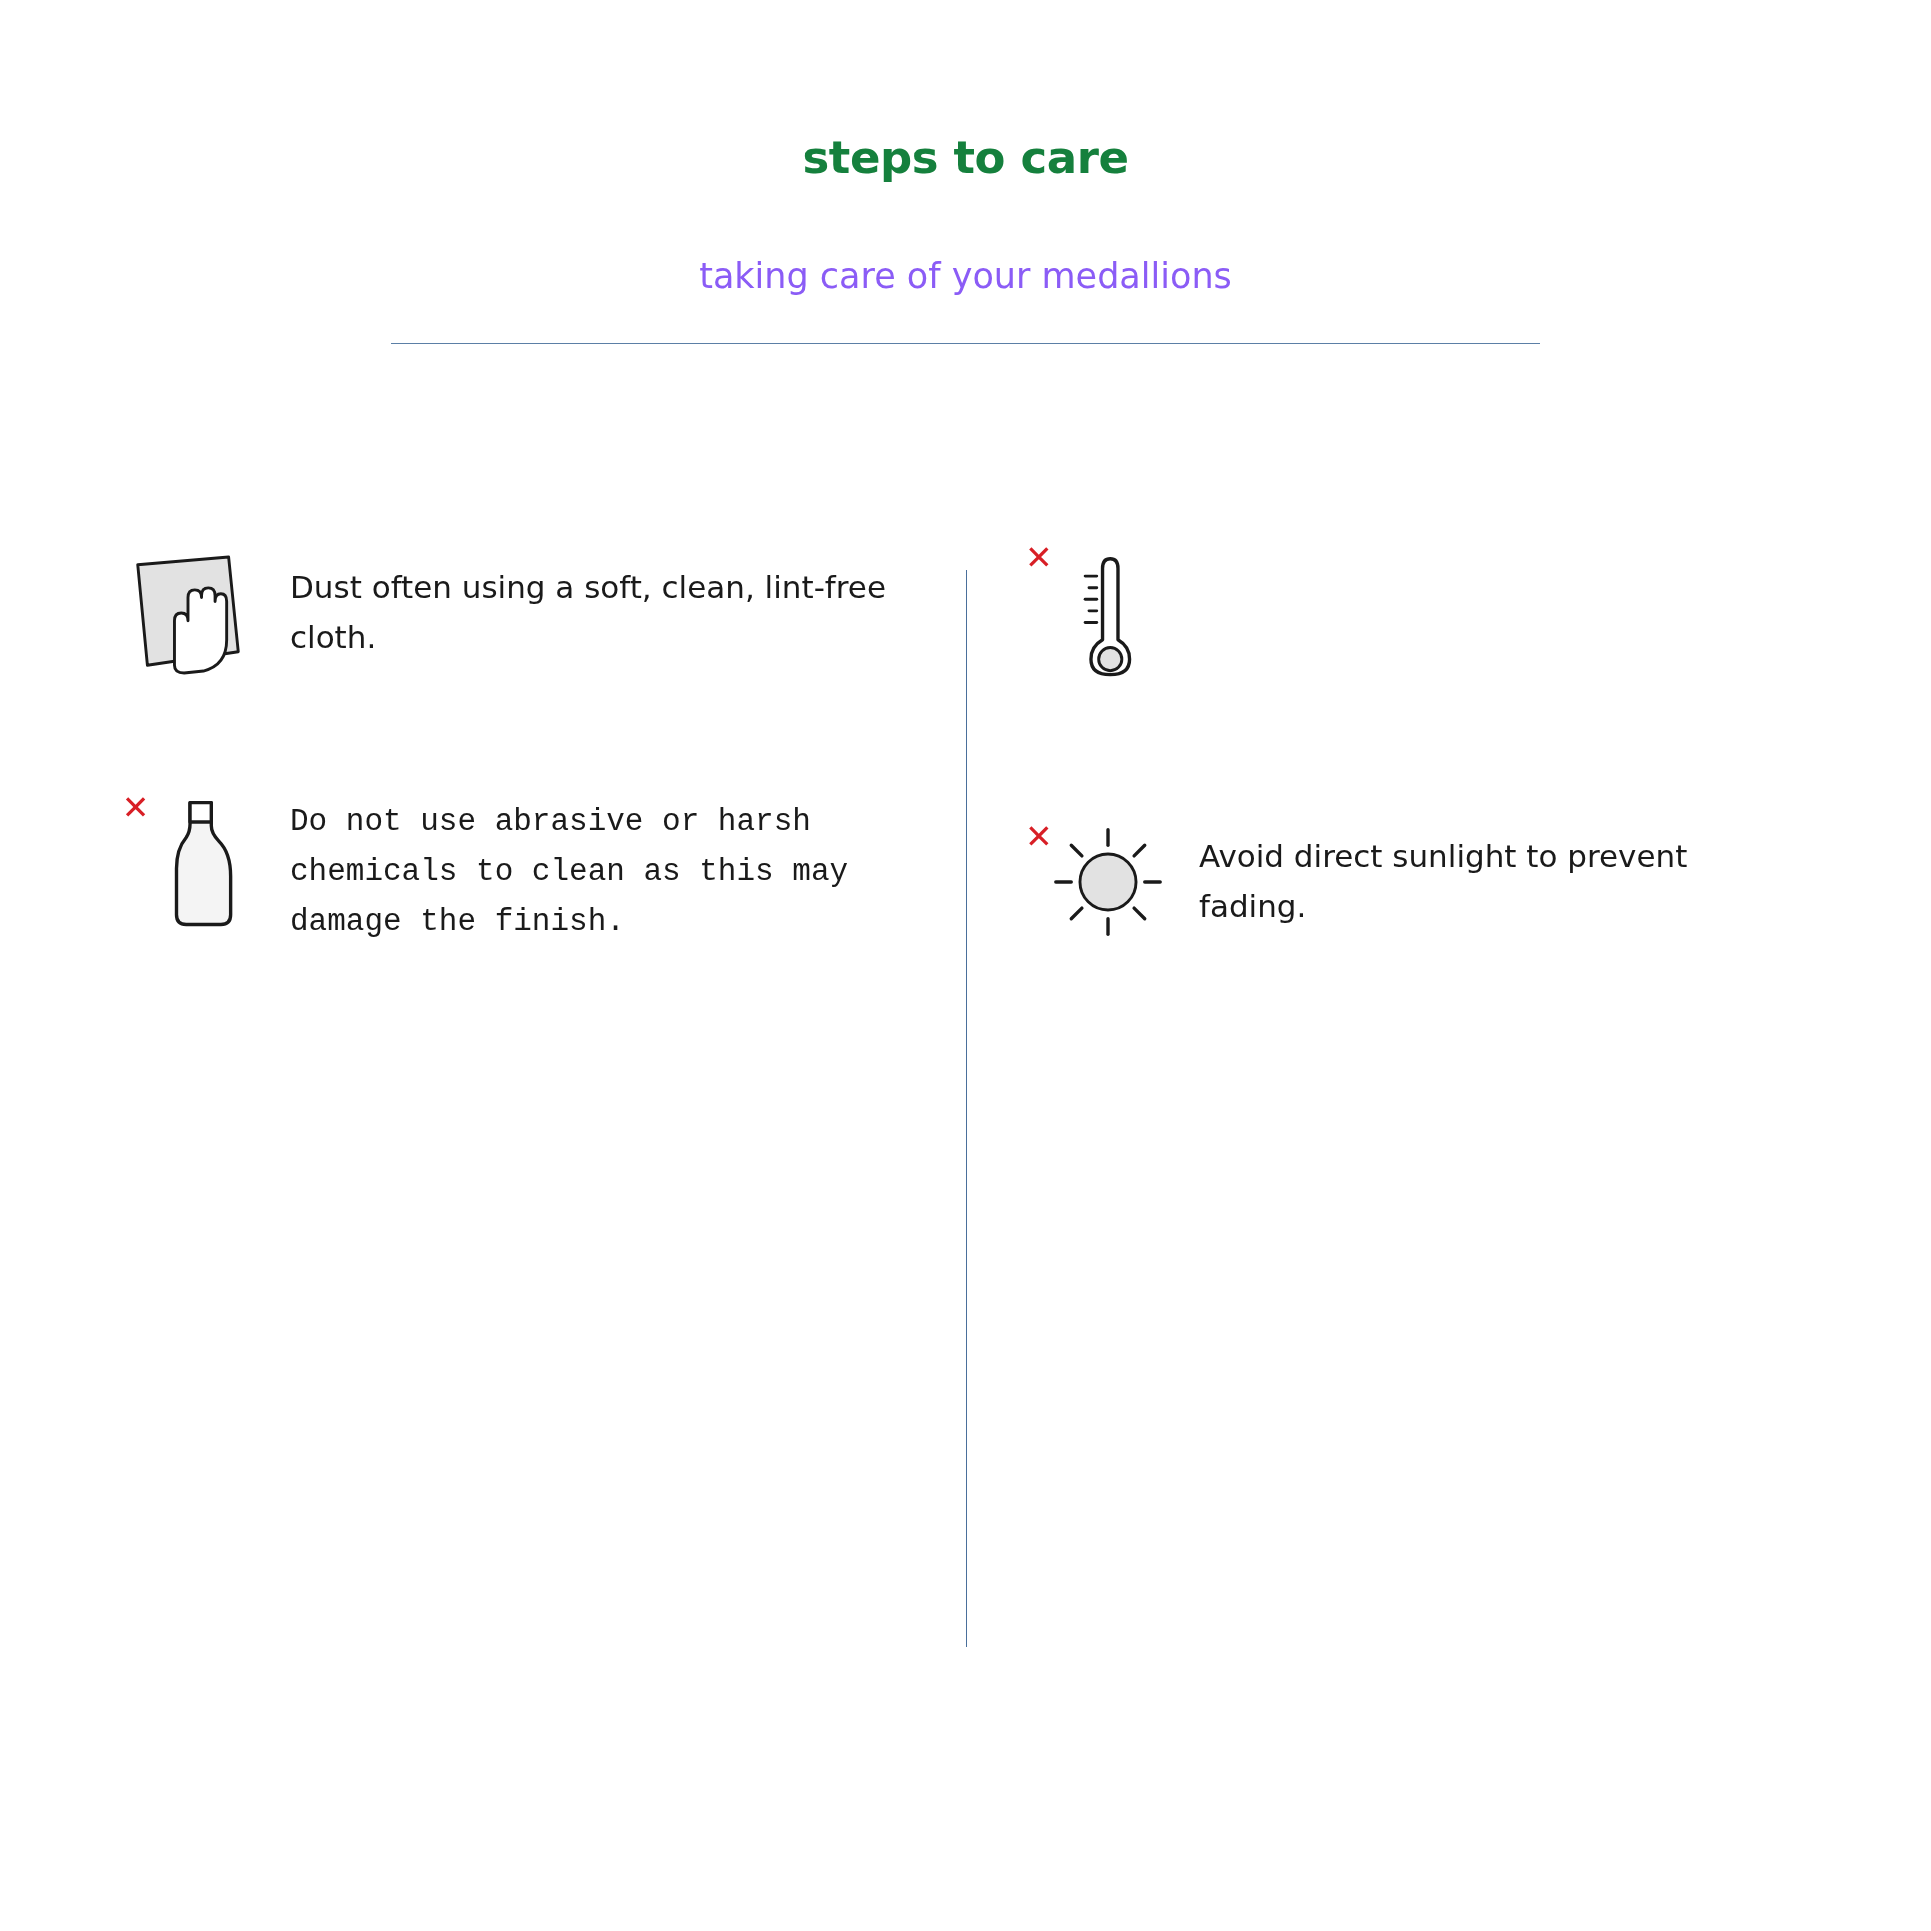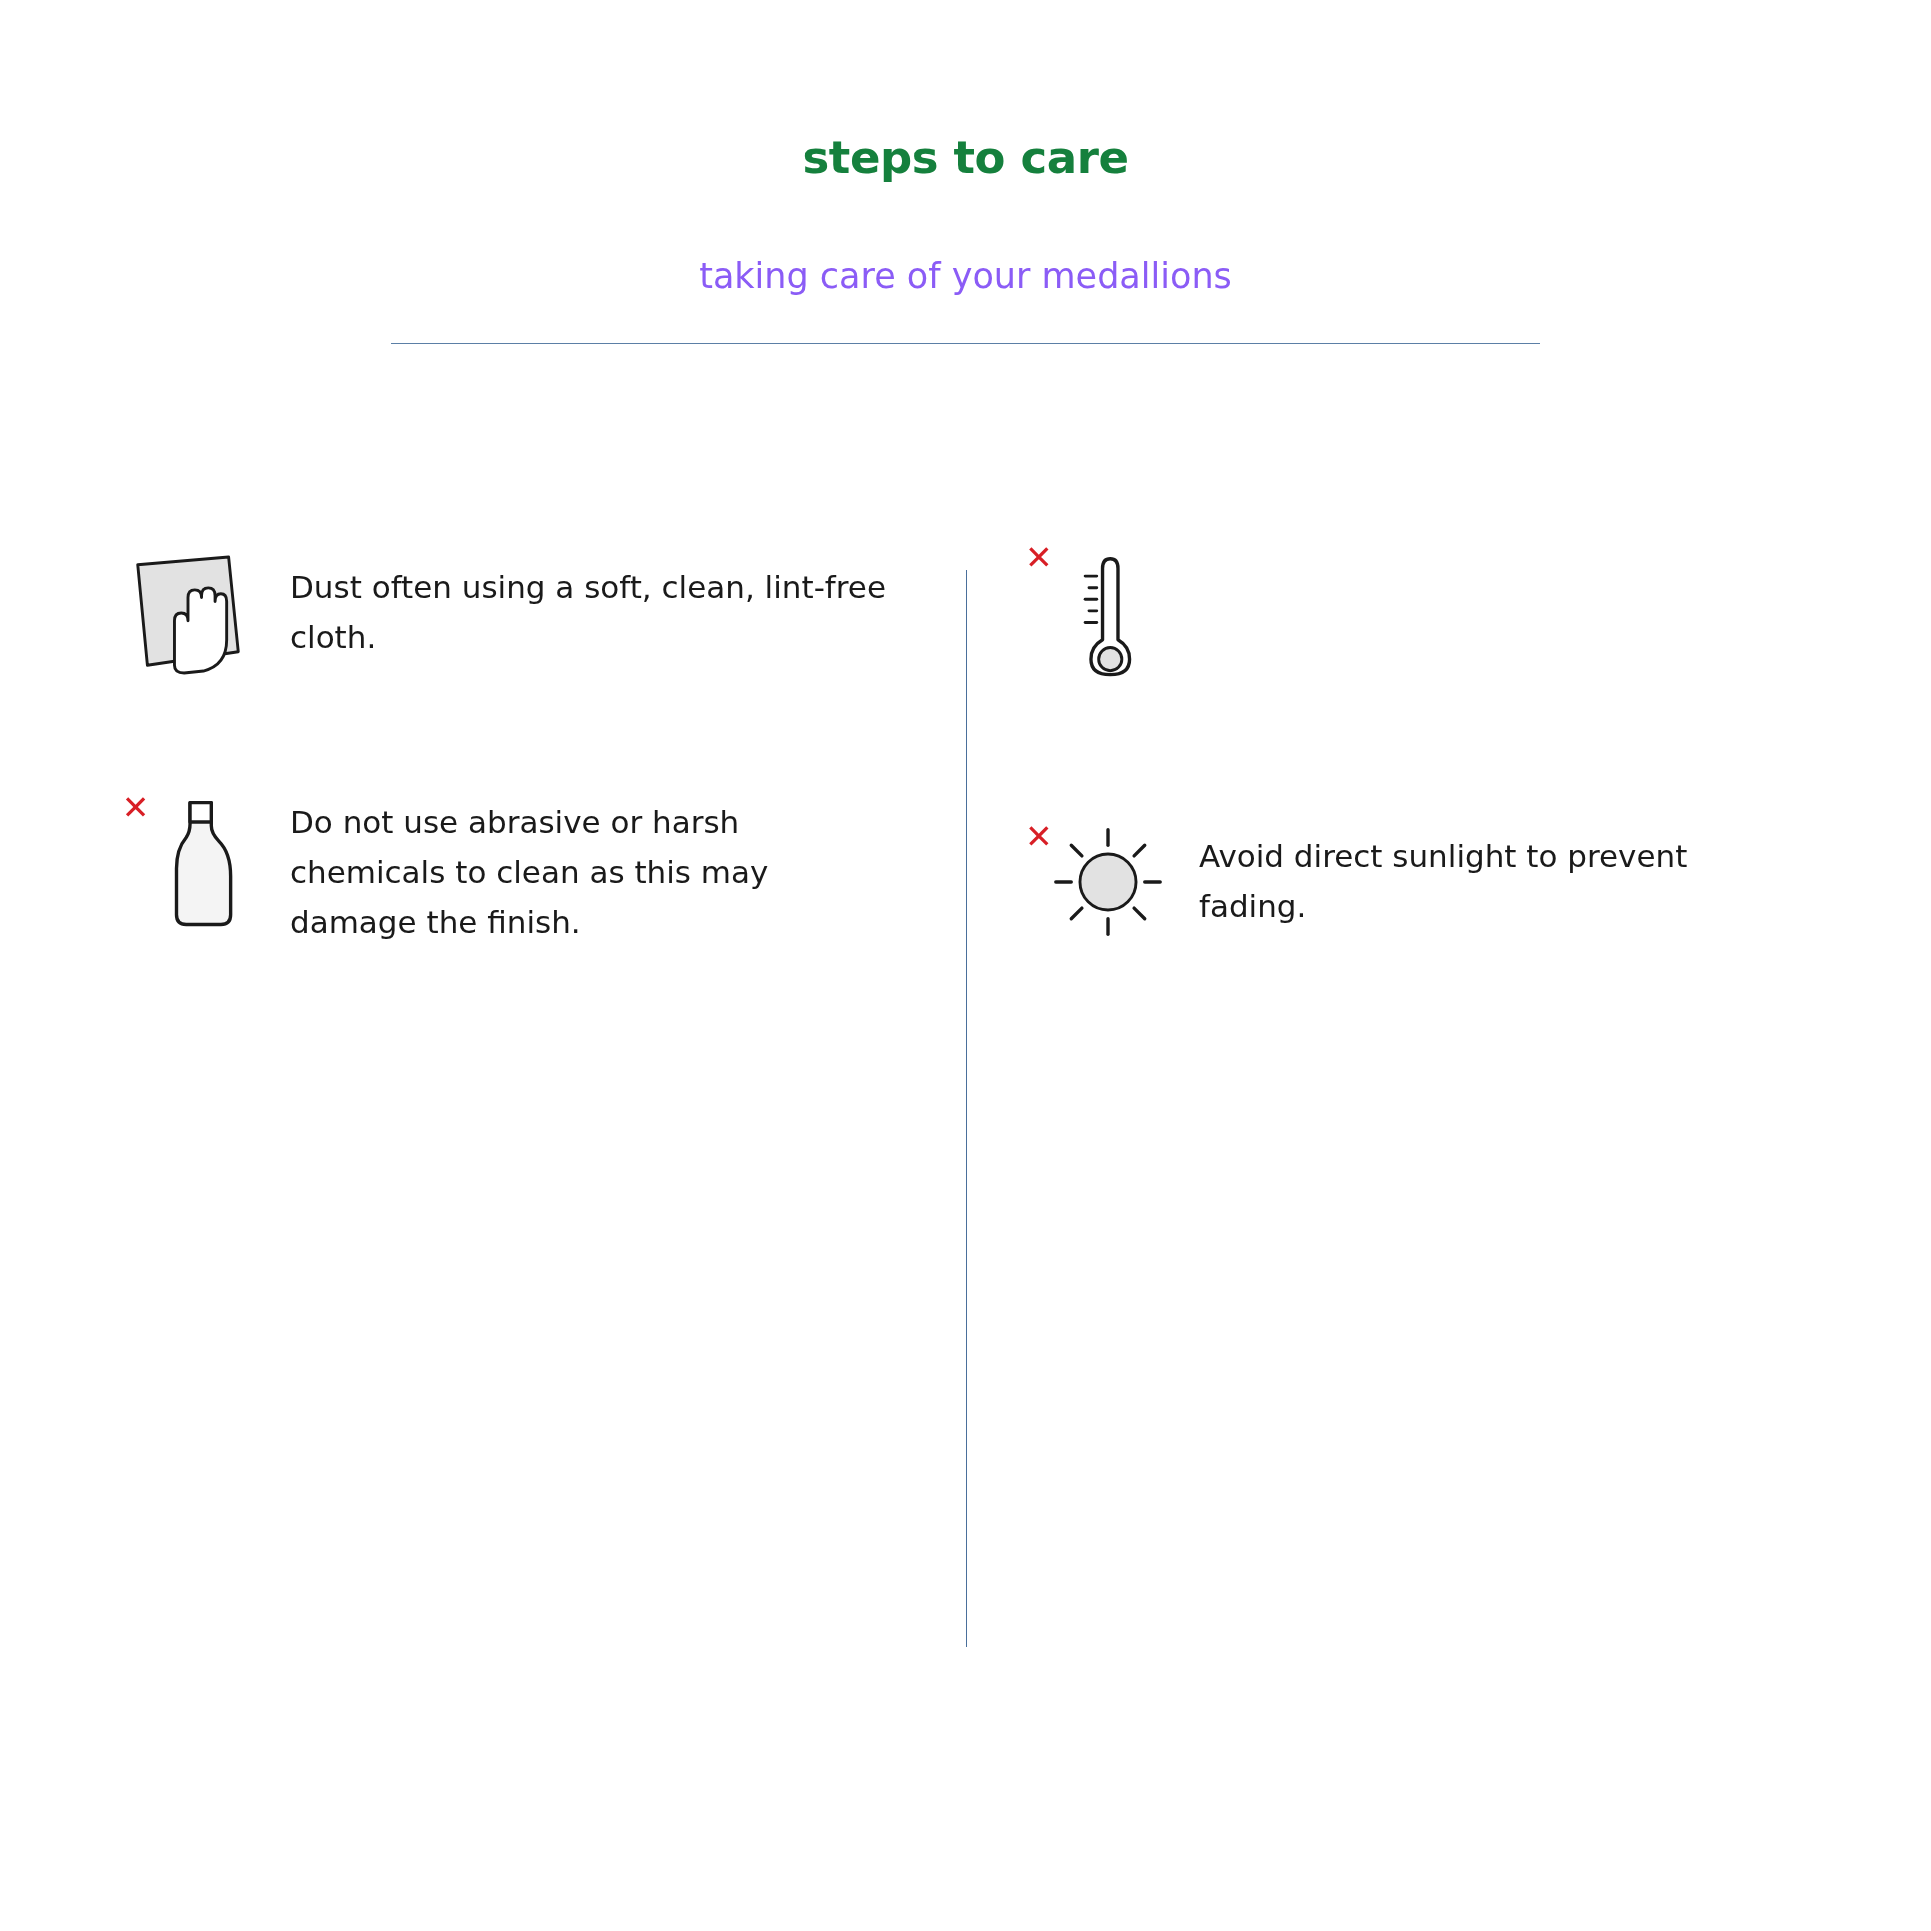--- a/index.html
+++ b/index.html
@@ -114,21 +114,21 @@
   .item-cloth .icon-wrap { padding-left: 13.5px; }
   .item-chem  .cross { left: 5.8px;  top: 7.7px; }
   .item-chem  .icon-wrap { padding-left: 41px; }
   .item-temp  .cross { left: 21px; top: 0px; }
   .item-temp  .icon-wrap { padding-left: 56px; }
   .item-sun   .cross { left: 21px; top: 37px; }
   .item-sun   .icon-wrap { padding-left: 46px; padding-top: 41px; }
 
   .item-temp .care-text { padding-top: 41px; padding-left: 29px; }
   .item-sun  .care-text { padding-top: 48px; padding-left: 21px; }
-  .item-chem .care-text { padding-top: 13.5px; }
+  .item-chem .care-text { padding-top: 13.5px; font-family: Liberation Mono, monospace; }
 </style>
 </head>
 <body>
 
 <div class="page">
 
   <div class="header">
     <h1 class="title">steps to care</h1>
     <p class="subtitle">taking care of your medallions</p>
     <div class="header-rule"></div>

